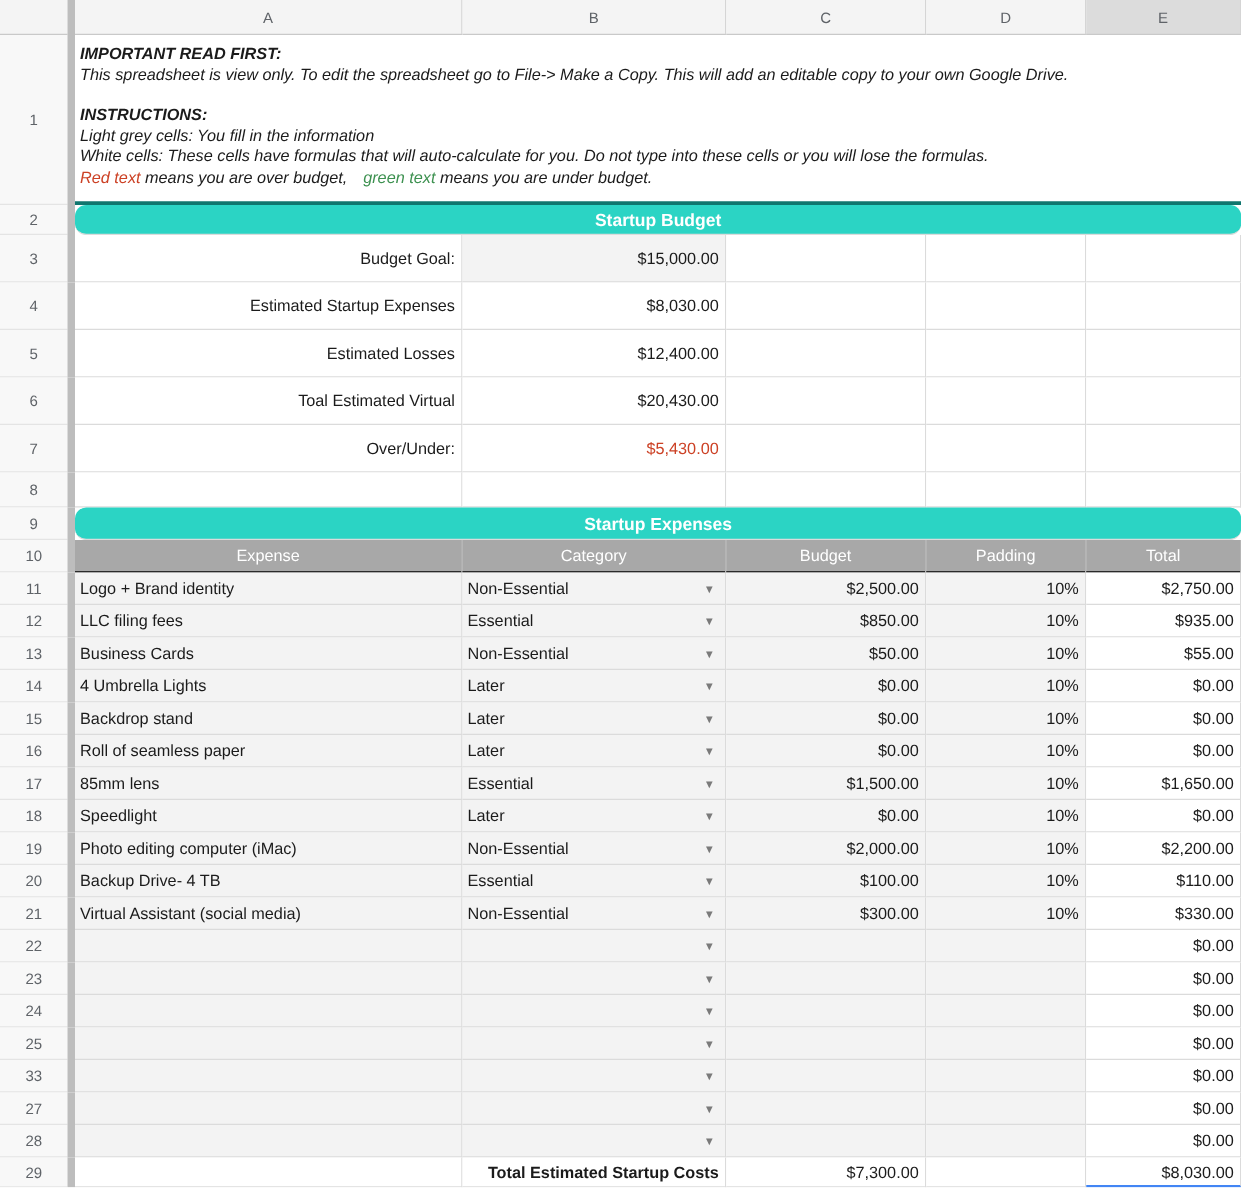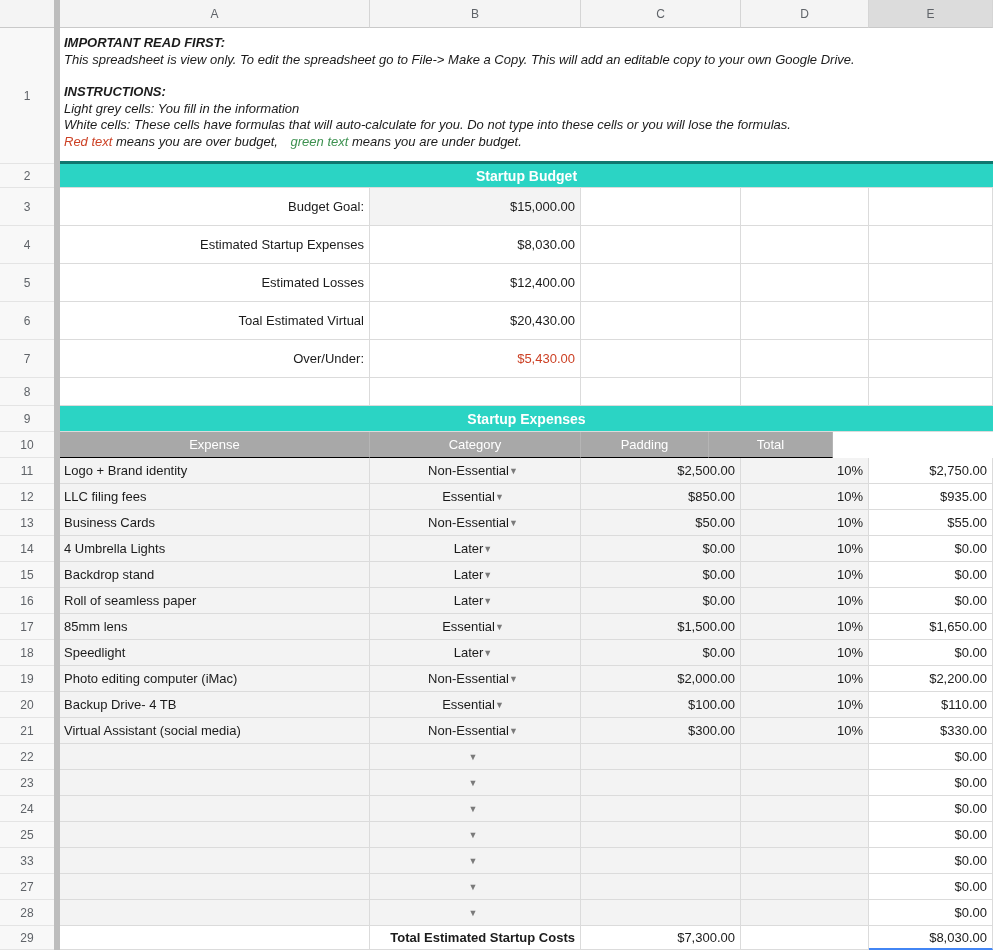--- a/index.html
+++ b/index.html
@@ -45,27 +45,28 @@
   .iline{white-space:nowrap;}
   .ibold{font-weight:bold;}
   .iblank{height:16px;}
   .redtext{color:#cc4125;}
   .greentext{color:#3d9150;margin-left:9px;}
   .banner{
     width:933px;flex:0 0 933px;box-sizing:border-box;background:#2bd4c4;
     color:#fff;font-weight:bold;font-size:14px;
     display:flex;align-items:center;justify-content:center;
     border-bottom:1px solid #dbdbdb;
+    border-radius:9px;
   }
   .thead{
     background:#a8a8a8;color:#fff;
     display:flex;align-items:center;justify-content:center;
     box-sizing:border-box;border-right:1px solid #b5b5b5;border-bottom:1px solid #000000;
   }
-  .cat{justify-content:center;padding-left:4px;}
+  .cat{justify-content:space-between;padding-left:4px;}
   .arrow{color:#7a7a7a;font-size:9px;margin-right:8px;flex:0 0 auto;}
   .selcell{border-bottom:2px solid #4285f4;}
 </style>
 </head>
 <body>
 
 <div class="sheet">
 
   <div class="row h28">
     <div class="corner"></div>
@@ -182,20 +183,21 @@
       <div class="banner">Startup Expenses</div>
     </div>
   </div>
 
   <div class="row h26">
     <div class="rowhead">10</div>
     <div class="freeze"></div>
     <div class="cells">
       <div class="thead cA">Expense</div>
       <div class="thead cB">Category</div>
+      <div class="thead cC">Budget</div>
       <div class="thead cD">Padding</div>
       <div class="thead cE">Total</div>
     </div>
   </div>
 
   <div class="row h26">
     <div class="rowhead">11</div>
     <div class="freeze"></div>
     <div class="cells">
       <div class="cell cA grey left">Logo + Brand identity</div>

